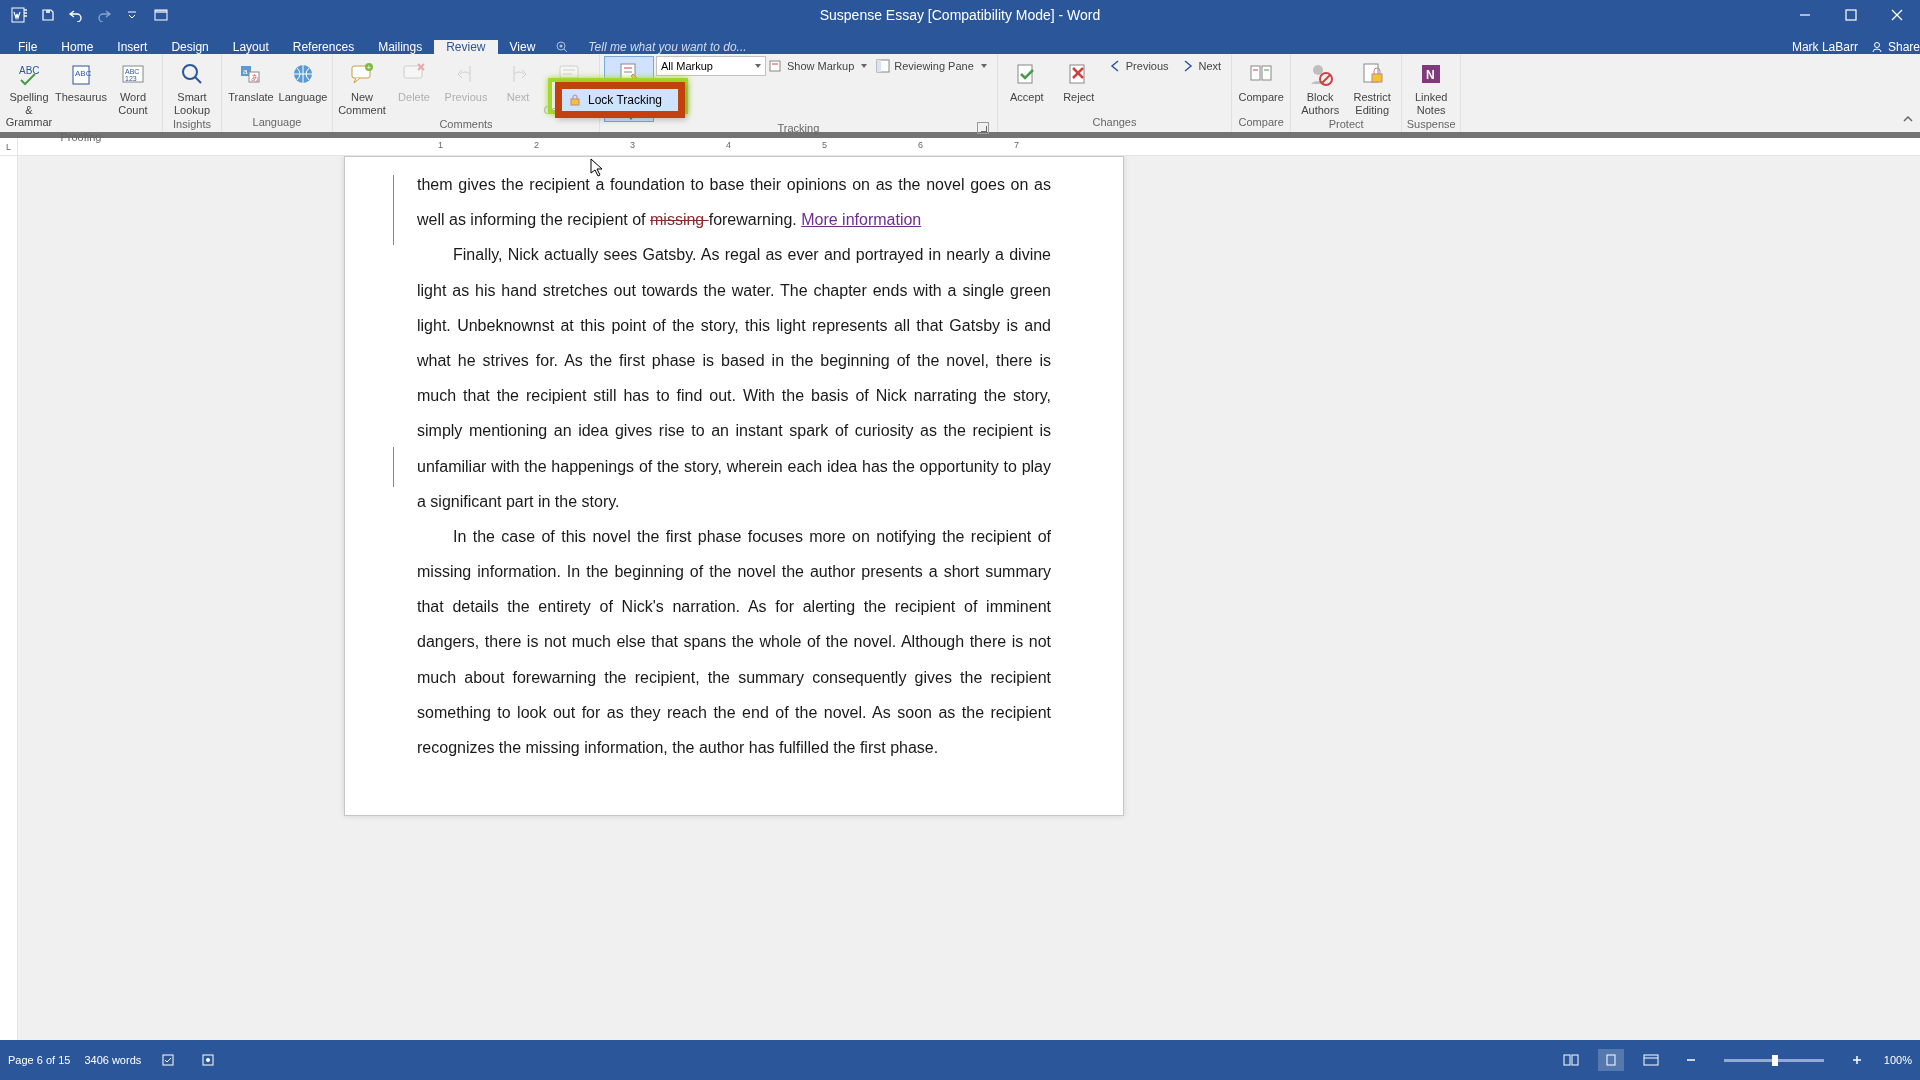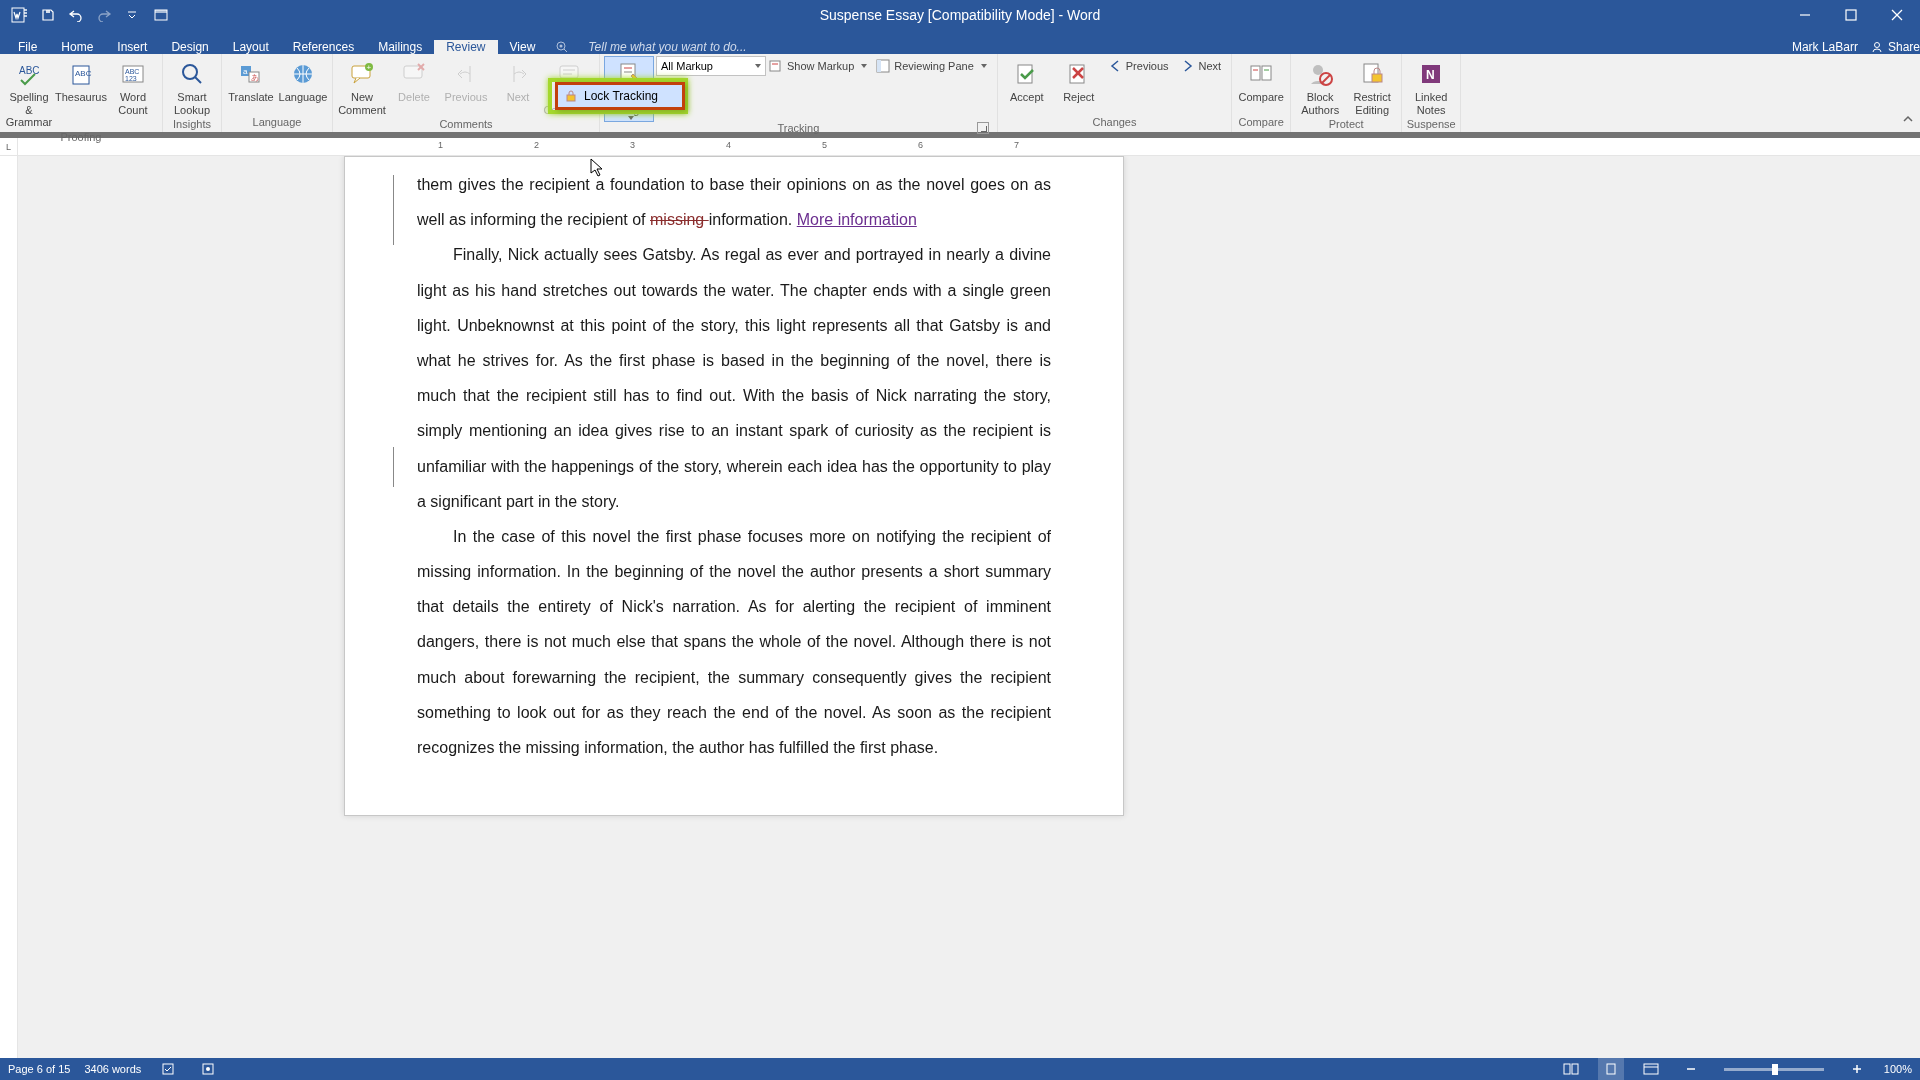--- a/index.html
+++ b/index.html
@@ -39,21 +39,21 @@
 .big-btn .lbl { white-space: pre-line; }
 .small-btns { display: flex; flex-direction: row; gap: 1px; }
 .small-btn { display: flex; align-items: center; gap: 4px; font-size: 11px; padding: 2px 6px 2px 2px; cursor: pointer; color: #444; height: 20px; }
 .chev-d { display:inline-block; width:0; height:0; border-left:3px solid transparent; border-right:3px solid transparent; border-top:4px solid #666; margin-left:3px; vertical-align: middle; }
 .collapse-chev { position: absolute; right: 6px; bottom: 4px; cursor: pointer; }
 
 
 .big-btn.active { background: #cfe2ff; border: 1px solid #7aa7e0; padding: 1px 1px; }
 
 
-.tc-dropdown { position: absolute; top: 82px; left: 555px; background: #fff; border: 3px solid #c2410c; box-shadow: 2px 2px 6px rgba(0,0,0,.2); z-index: 10; width: 130px; }
+.tc-dropdown { position: absolute; top: 82px; left: 555px; background: #fff; border: 7px solid #c2410c; box-shadow: 2px 2px 6px rgba(0,0,0,.2); z-index: 10; width: 130px; }
 .tc-dropdown .menu-item { display: flex; align-items: center; gap: 6px; padding: 4px 6px; font-size: 12px; cursor: pointer; }
 .tc-dropdown .menu-item.hovered { background: #cfe2ff; }
 .highlight-box { position: absolute; top: 78px; left: 548px; width: 140px; height: 36px; border: 4px solid #a4d82c; box-shadow: 0 0 6px #a4d82c; z-index: 9; pointer-events: none; }
 
 
 .markup-select { border: 1px solid #c2c2c2; background: #fff; width: 110px; height: 20px; display: flex; align-items: center; padding: 0 4px; font-size: 11px; justify-content: space-between; cursor: pointer; }
 
 
 .ruler-bar { height: 18px; background: #fff; border-bottom: 1px solid #e5e5e5; display: flex; }
 .ruler-corner { width: 18px; border-right: 1px solid #e5e5e5; display:flex; align-items:center; justify-content:center; font-size:9px; color:#666; }
@@ -65,21 +65,21 @@
 .vruler { position:absolute; left:0; top:0; bottom:0; width:18px; background:#fff; border-right:1px solid #e5e5e5; }
 .page-wrap { position:absolute; left:344px; top:0; width:780px; background:#fff; border:1px solid #c7c7c7; box-shadow: 0 0 6px rgba(0,0,0,.12); padding: 10px 72px 50px 72px; }
 .body-text { font-family: "Times New Roman", serif; font-size: 16px; color: #1a1a1a; line-height: 2.2; text-align: justify; }
 .body-text p { margin-bottom: 0; }
 .indent { text-indent: 36px; }
 .revision-bar { position: absolute; left: 48px; width: 1px; background: #888; }
 .strike { text-decoration: line-through; color: #8a2d2d; }
 .hyperlink { color: #6b2e8f; text-decoration: underline; cursor: pointer; }
 
 
-.statusbar { position: absolute; bottom: 0; left:0; right:0; height: 22px; background: #2b579a; color: #fff; display: flex; align-items: center; font-size: 11px; padding: 0 8px; gap: 14px; }
+.statusbar { position: absolute; bottom: 0; left:0; right:0; height: 40px; background: #2b579a; color: #fff; display: flex; align-items: center; font-size: 11px; padding: 0 8px; gap: 14px; }
 .statusbar .spacer { flex: 1; }
 .sb-btn { display:flex; align-items:center; justify-content:center; width:26px; height:22px; cursor:pointer; }
 .zoom-slider { width: 100px; height: 3px; background: rgba(255,255,255,.5); position: relative; margin: 0 6px; }
 .zoom-thumb { position:absolute; left:48px; top:-4px; width:6px; height:11px; background:#fff; }
 
 .cursor-pointer { position: absolute; left: 590px; top: 158px; z-index: 20; pointer-events: none; }
 </style>
 </head>
 <body>
 
@@ -490,21 +490,21 @@
     <span class="ruler-num" style="left:996px">7</span>
   </div>
 </div>
 
 <div class="doc-area">
   <div class="vruler"></div>
   <div class="page-wrap">
     <div class="revision-bar" style="top:18px; height:70px;"></div>
     <div class="revision-bar" style="top:290px; height:40px;"></div>
     <div class="body-text">
-      <p><span>them gives the recipient a foundation to base their opinions on as the novel goes on as well as informing the recipient of </span><span class="strike">missing </span><span>information. </span><a class="hyperlink">More information</a></p>
+      <p><span>them gives the recipient a foundation to base their opinions on as the novel goes on as well as informing the recipient of </span><span class="strike">missing </span><span>forewarning. </span><a class="hyperlink">More information</a></p>
       <p class="indent">Finally, Nick actually sees Gatsby. As regal as ever and portrayed in nearly a divine light as his hand stretches out towards the water. The chapter ends with a single green light. Unbeknownst at this point of the story, this light represents all that Gatsby is and what he strives for. As the first phase is based in the beginning of the novel, there is much that the recipient still has to find out. With the basis of Nick narrating the story, simply mentioning an idea gives rise to an instant spark of curiosity as the recipient is unfamiliar with the happenings of the story, wherein each idea has the opportunity to play a significant part in the story.</p>
       <p class="indent">In the case of this novel the first phase focuses more on notifying the recipient of missing information. In the beginning of the novel the author presents a short summary that details the entirety of Nick's narration. As for alerting the recipient of imminent dangers, there is not much else that spans the whole of the novel. Although there is not much about forewarning the recipient, the summary consequently gives the recipient something to look out for as they reach the end of the novel. As soon as the recipient recognizes the missing information, the author has fulfilled the first phase.</p>
     </div>
   </div>
 </div>
 
 <div class="statusbar">
   <span>Page 6 of 15</span>
   <span>3406 words</span>
   <div class="sb-btn">

